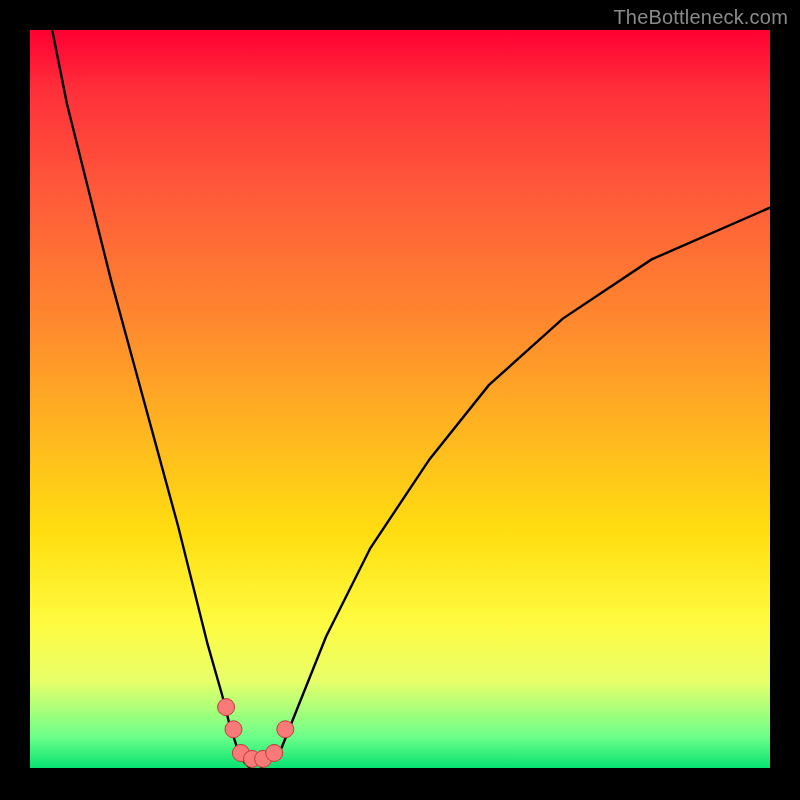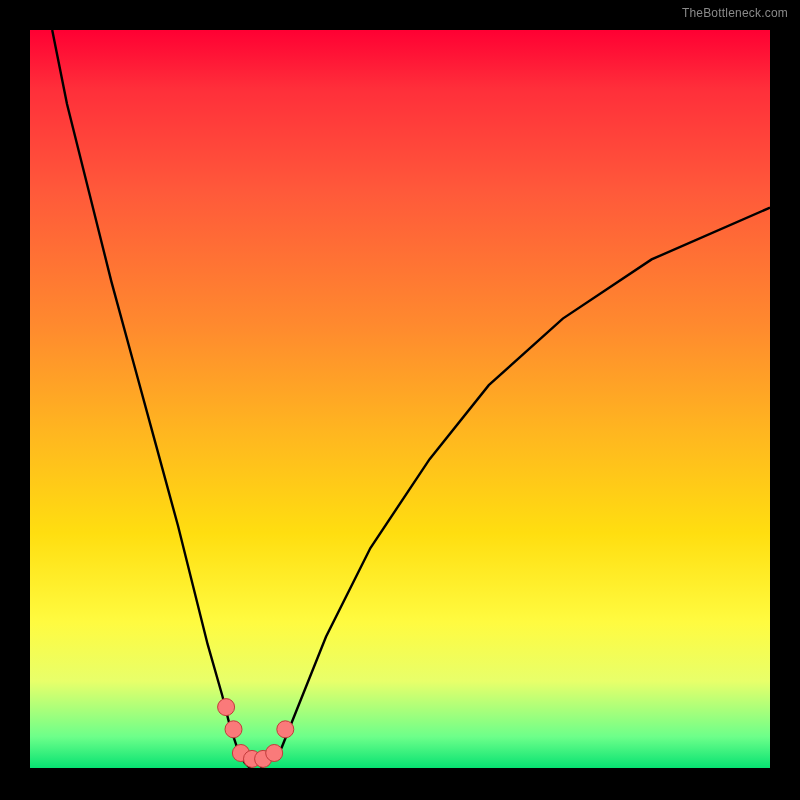--- a/index.html
+++ b/index.html
@@ -37,21 +37,21 @@
       #6dff8a 95.5%,
       #00e070 100%
     );
     overflow: hidden;
   }
   .watermark {
     position: absolute;
     top: 6px;
     right: 12px;
     color: #8a8a8a;
-    font-size: 12px;
+    font-size: 20px;
     font-weight: 500;
     letter-spacing: 0.2px;
     user-select: none;
   }
   svg.curve {
     position: absolute;
     left: 0;
     top: 0;
     width: 740px;
     height: 740px;

